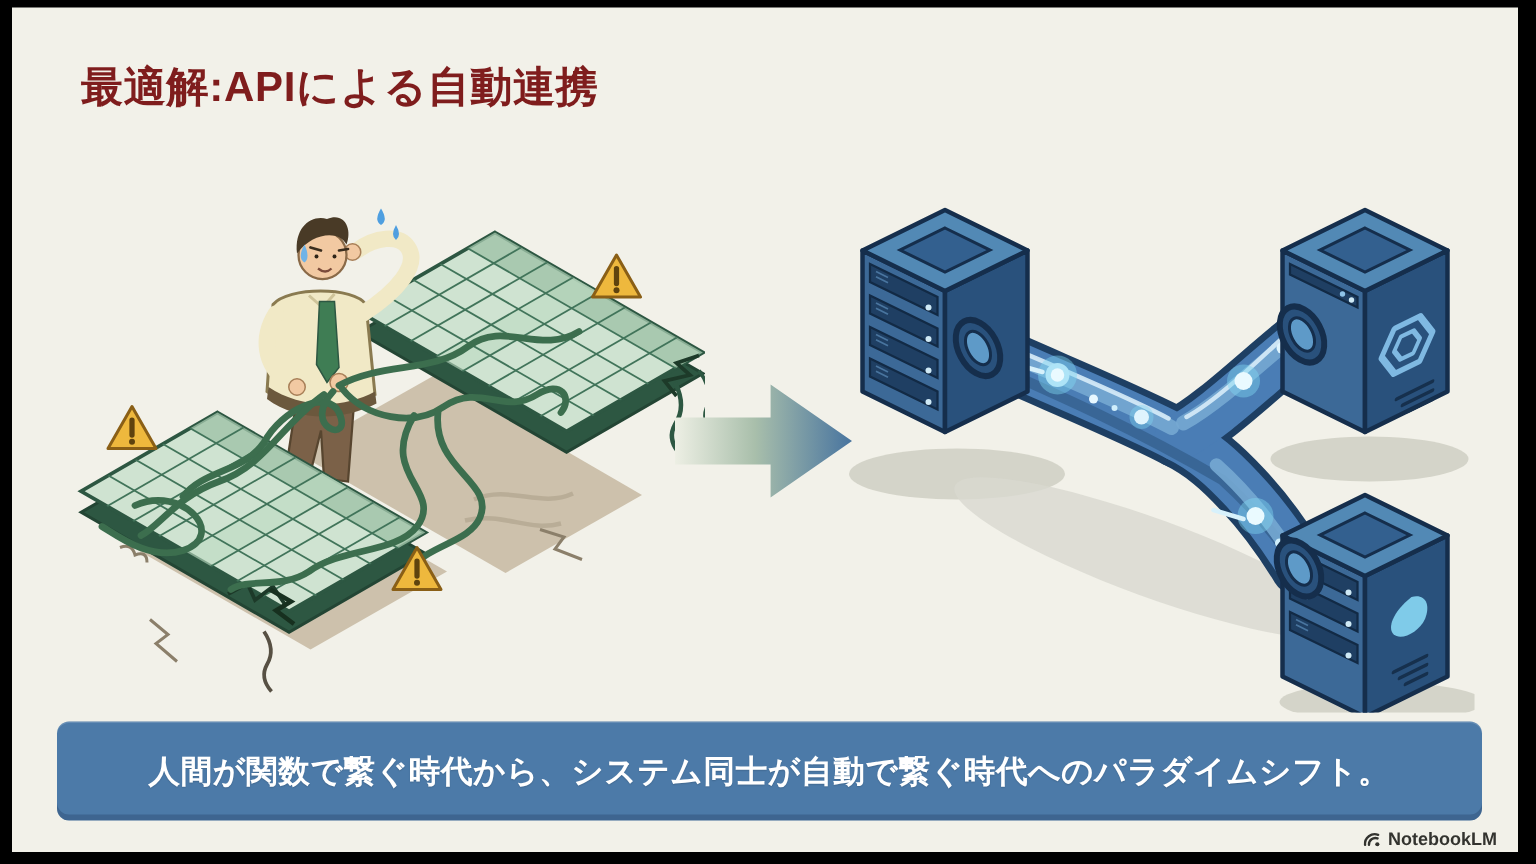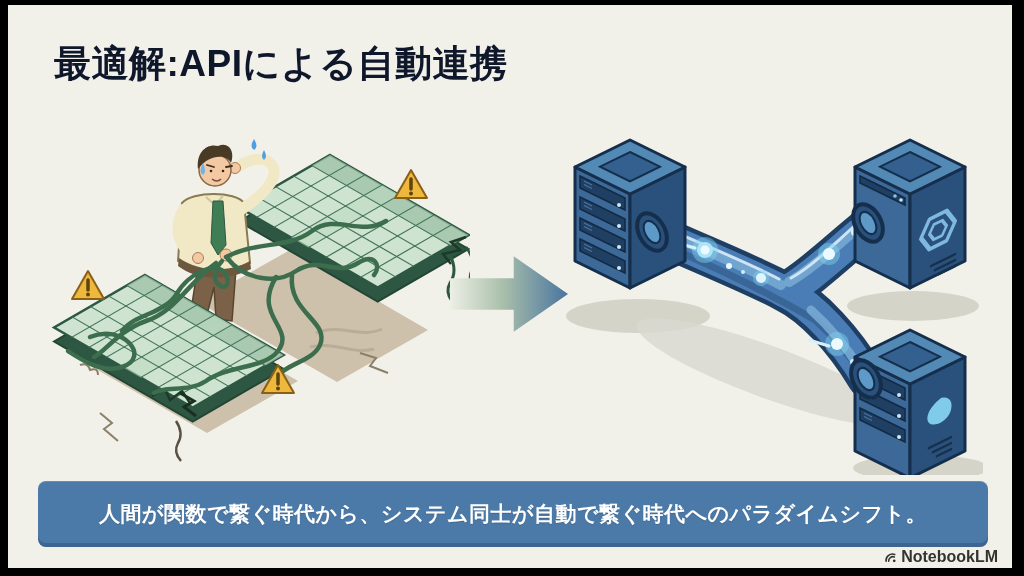--- a/index.html
+++ b/index.html
@@ -1,33 +1,33 @@
 <!DOCTYPE html>
 <html><head>
 <meta charset="utf-8">
 <style>
   html,body{margin:0;padding:0;background:#000;width:1024px;height:576px;overflow:hidden;
     font-family:"Liberation Sans","DejaVu Sans",sans-serif;}
   .frame{position:relative;width:1024px;height:576px;background:#000;}
   .slide{position:absolute;left:8px;top:5px;width:1004px;height:563px;background:#f2f1e9;overflow:hidden;}
-  .title{position:absolute;left:46px;top:34px;font-size:37px;font-weight:800;color:#0f172a;
+  .title{position:absolute;left:46px;top:34px;font-size:28px;font-weight:800;color:#7f1d1d;
     letter-spacing:0.5px;white-space:nowrap;}
   .illu{position:absolute;}
   .illu-left{left:22px;top:120px;}
   .illu-right{left:545px;top:115px;}
   .arrow{position:absolute;left:442px;top:243px;width:118px;height:92px;
     background:linear-gradient(90deg,#edefe4 0%,#a9bfab 45%,#48749f 100%);
     clip-path:polygon(0 33%,54% 33%,54% 9%,100% 50%,54% 91%,54% 67%,0 67%);}
   .banner{position:absolute;left:30px;top:476px;width:950px;height:66px;background:#4c7aa8;
     border-radius:8px;display:flex;align-items:center;justify-content:center;
     box-shadow:inset 0 -4px 0 rgba(20,40,70,0.25), inset 0 1px 0 rgba(255,255,255,0.15);}
   .banner span{color:#ffffff;font-size:21px;font-weight:700;white-space:nowrap;letter-spacing:0.5px;
     text-shadow:0 1px 1px rgba(0,0,0,0.15);}
   .watermark{position:absolute;right:14px;bottom:2px;display:flex;align-items:center;gap:4px;
-    color:#33332f;font-size:16px;font-weight:600;}
+    color:#33332f;font-size:12px;font-weight:600;}
   .watermark svg{display:block;}
 </style>
 </head>
 <body>
 
 <div class="frame">
   <div class="slide">
 
     <div class="title">最適解:APIによる自動連携</div>
 

